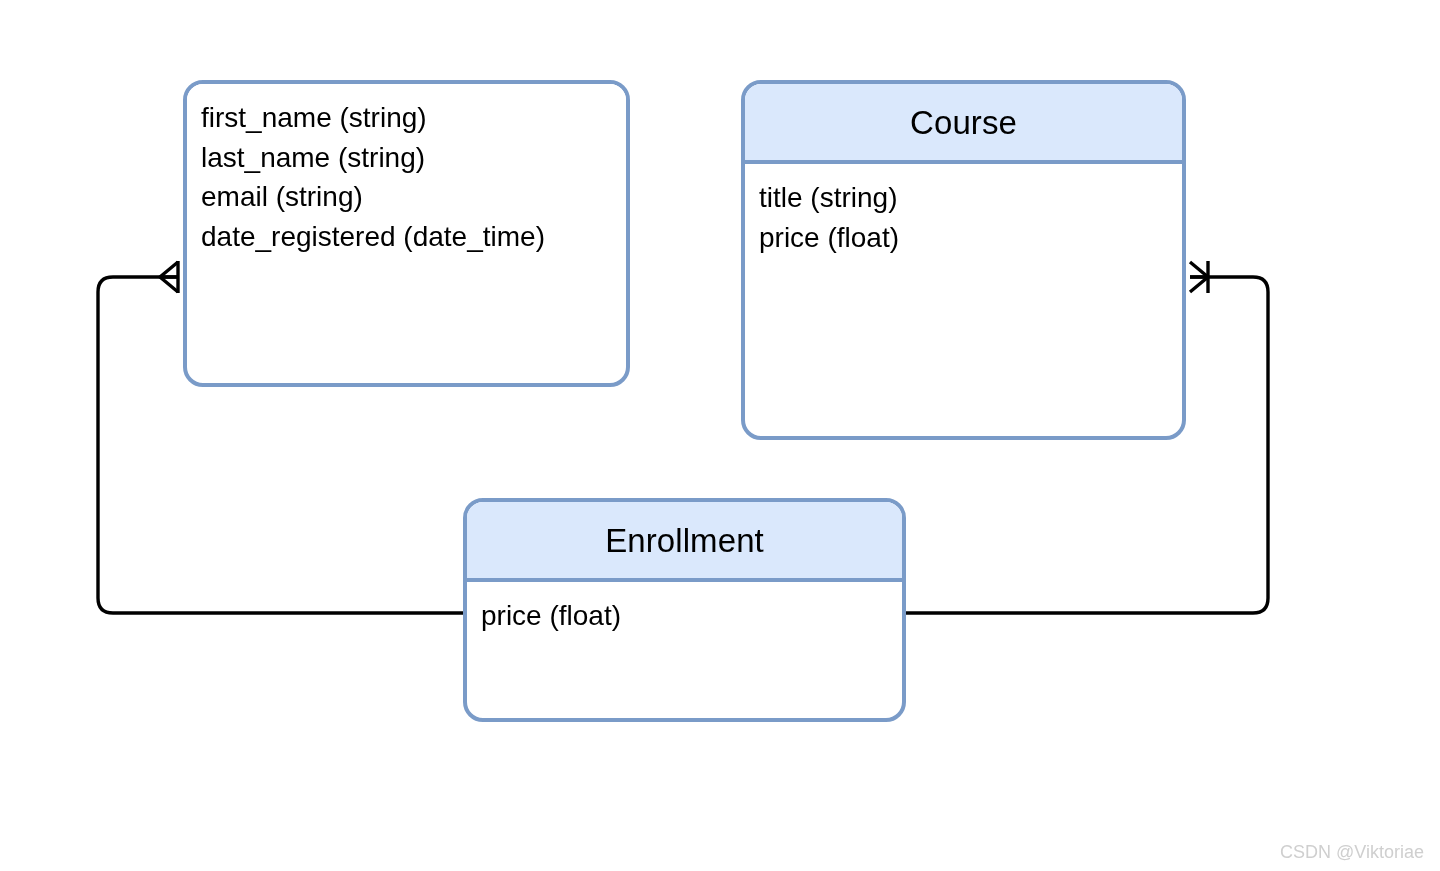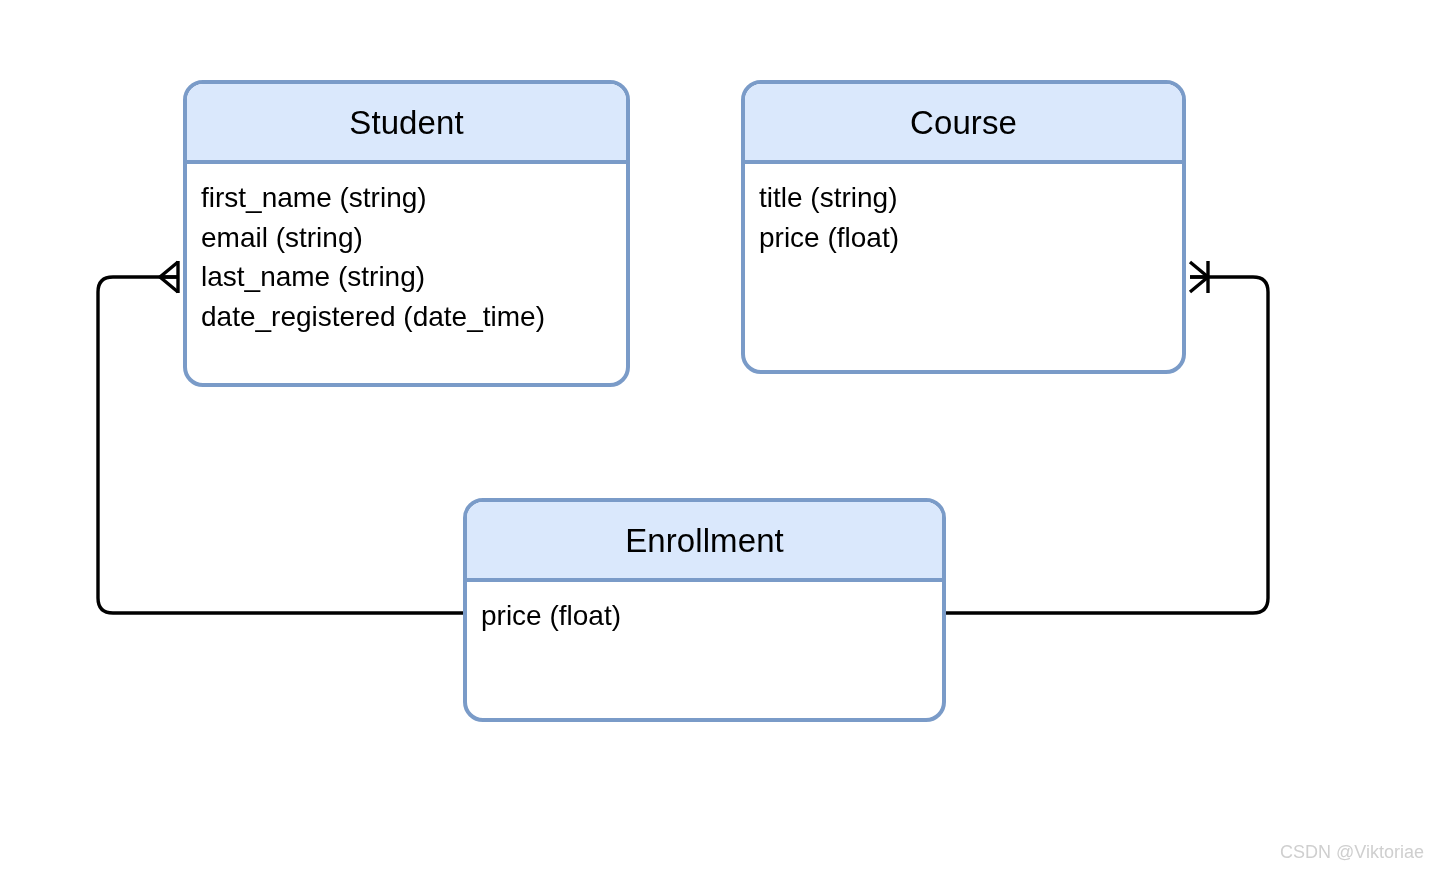--- a/index.html
+++ b/index.html
@@ -111,42 +111,39 @@
              L 906 613" fill="none" stroke="#000000" stroke-width="3.4" stroke-linecap="butt" stroke-linejoin="round"></path>
 
     <g>
       <path d="M 1190 262 L 1208 277 L 1190 292" fill="none" stroke="#000000" stroke-width="3.4" stroke-linecap="butt" stroke-linejoin="miter"></path>
       <path d="M 1208 277 L 1190 277" fill="none" stroke="#000000" stroke-width="3.4" stroke-linecap="butt"></path>
       <path d="M 1208 261 L 1208 293" fill="none" stroke="#000000" stroke-width="3.4" stroke-linecap="butt"></path>
     </g>
   </svg>
 
   <div class="entity" style="left:183px; top:80px; width:447px; height:307px;">
-    <div class="entity-header">
-      <div class="entity-title">Student</div>
-    </div>
     <div class="entity-body">
       <div class="attr-row">first_name (string)</div>
+      <div class="attr-row">last_name (string)</div>
       <div class="attr-row">email (string)</div>
-      <div class="attr-row">last_name (string)</div>
       <div class="attr-row">date_registered (date_time)</div>
     </div>
   </div>
 
-  <div class="entity" style="left:741px; top:80px; width:445px; height:294px;">
+  <div class="entity" style="left:741px; top:80px; width:445px; height:360px;">
     <div class="entity-header">
       <div class="entity-title">Course</div>
     </div>
     <div class="entity-body">
       <div class="attr-row">title (string)</div>
       <div class="attr-row">price (float)</div>
     </div>
   </div>
 
-  <div class="entity" style="left:463px; top:498px; width:483px; height:224px;">
+  <div class="entity" style="left:463px; top:498px; width:443px; height:224px;">
     <div class="entity-header">
       <div class="entity-title">Enrollment</div>
     </div>
     <div class="entity-body">
       <div class="attr-row">price (float)</div>
     </div>
   </div>
 
   <div class="watermark">CSDN @Viktoriae</div>
 

